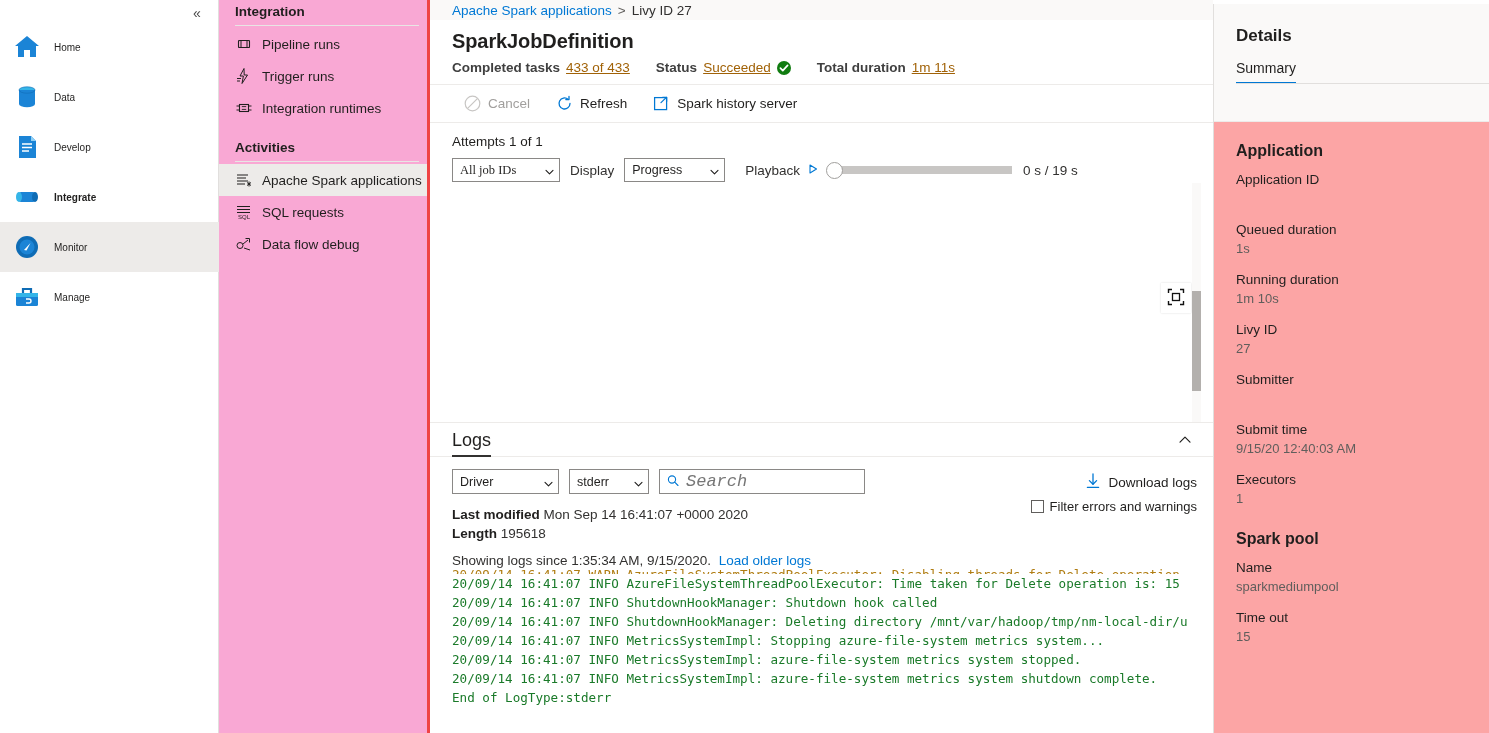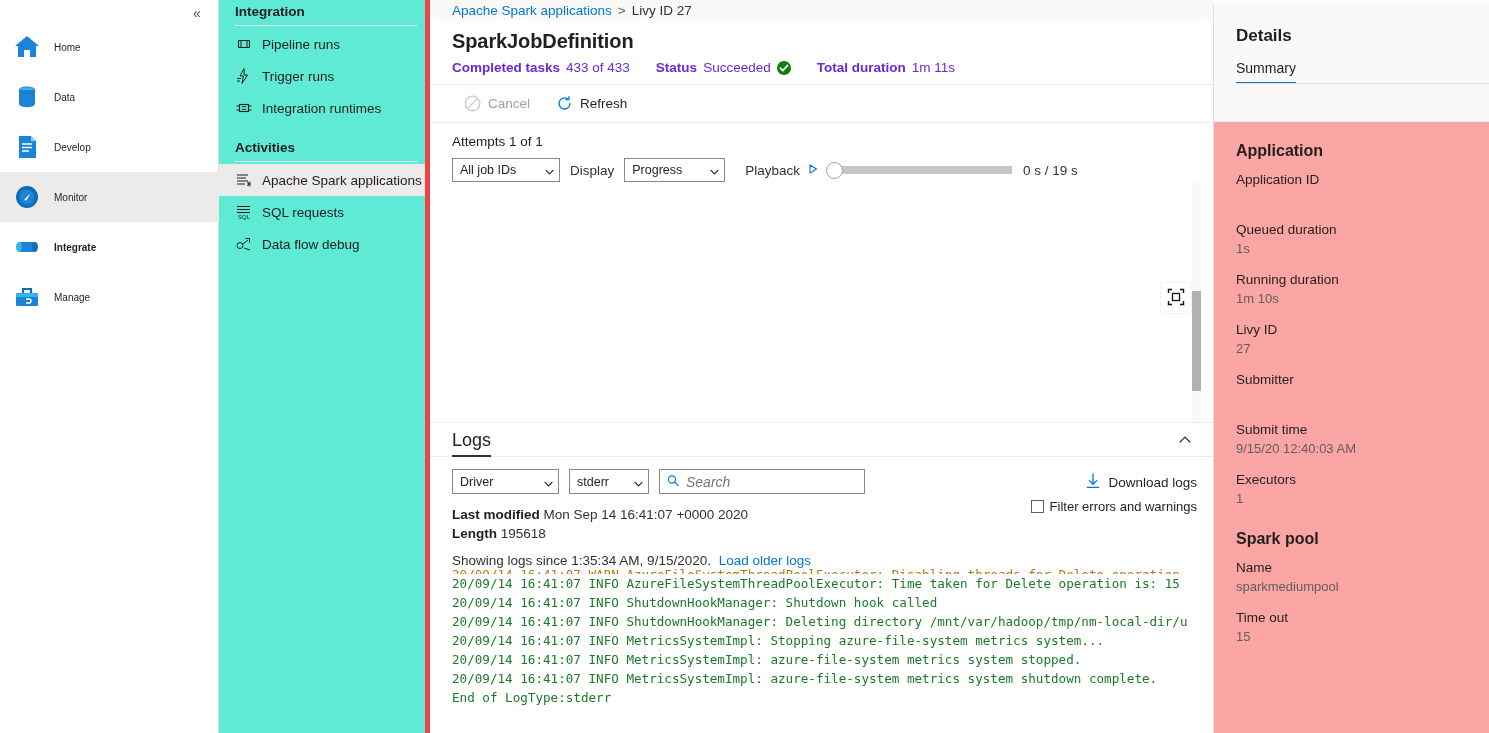--- a/index.html
+++ b/index.html
@@ -32,21 +32,21 @@
   .rail-item .ri-lbl { margin-left: 12px; font-size: 10px; color: #201f1e; }
   .rail-item.bold .ri-lbl { font-weight: bold; }
   .rail-item.sel { background: #edebe9; }
   .rail-item.sel::before {
     content: ""; position: absolute; left: 0; top: 0; width: 0px; height: 50px;
   }
 
   
   .pane2 {
     position: absolute; left: 219px; top: 0; width: 211px; height: 733px;
-    background: #5eead4; border-right: 5px solid #ef4444;
+    background: #f9a8d4; border-right: 3px solid #ef4444;
   }
   .p2-grp {
     font-size: 13.5px; font-weight: 600; color: #201f1e;
     padding: 4px 0 6px 16px;
   }
   .p2-rule { height: 1px; background: #e8e6e4; margin: 0 8px 2px 16px; }
   .p2-item {
     display: flex; align-items: center; height: 32px; padding-left: 16px;
     cursor: pointer; font-size: 13.5px; color: #201f1e;
   }
@@ -67,22 +67,22 @@
   .crumb a { color: #0078d4; text-decoration: none; cursor: pointer; }
   .crumb .sep { color: #605e5c; }
   .crumb .cur { color: #323130; }
 
   .titlebar { padding: 10px 0 9px 22px; border-bottom: 1px solid #edebe9; }
   .title { font-size: 20px; font-weight: 600; color: #201f1e; letter-spacing: -0.1px;}
   .summaryline {
     margin-top: 7px; display: flex; align-items: center; gap: 6px;
     font-size: 13.5px;
   }
-  .summaryline .k { font-weight: 600; color: #6d28d9; text-align: right; }
-  .summaryline .v { color: #6d28d9; }
+  .summaryline .k { font-weight: 600; color: #404040; text-align: right; }
+  .summaryline .v { color: #a16207; text-decoration: underline; }
   .summaryline .gap { width: 14px; }
   .okdot {
     width: 14px; height: 14px; border-radius: 50%;
     display:inline-flex; align-items:center; justify-content:center; flex:0 0 14px;
   }
 
   .cmdbar {
     height: 38px; display: flex; align-items: center; gap: 0;
     padding-left: 22px; border-bottom: 1px solid #edebe9;
   }
@@ -145,22 +145,22 @@
   .collapse-caret { position:absolute; right: 18px; top: 7px; width: 20px; height:20px;
                     display:flex; align-items:center; justify-content:center; cursor:pointer; }
 
   .logctrls { display:flex; align-items:center; gap: 10px; padding: 12px 0 0 22px; }
   .searchbox {
     position: relative; width: 206px; height: 25px; border: 1px solid #8a8886; background:#fff;
     display:flex; align-items:center; padding-left: 26px;
   }
   .searchbox .mag { position:absolute; left: 7px; top:50%; transform: translateY(-50%); }
   .searchbox input {
-    border:0; outline:0; width: 100%; height: 100%; font-size: 14px;
-    font-family: Liberation Sans, sans-serif; color:#201f1e; background: transparent;
+    border:0; outline:0; width: 100%; height: 100%; font-size: 17px;
+    font-family: Liberation Mono, monospace; color:#201f1e; background: transparent;
   }
   .searchbox input::placeholder { color: #767676; font-style: italic; }
 
   .dlbtn {
     position: absolute; right: 16px; top: 50px; display:flex; align-items:center; gap:8px;
     font-size: 13.5px; color: #201f1e; cursor:pointer;
   }
   .filterchk {
     position: absolute; right: 16px; top: 76px; display:flex; align-items:center; gap:6px;
     font-size: 13px; color: #201f1e; cursor:pointer;
@@ -231,35 +231,35 @@
           <span class="ri-lbl">Data</span>
         </div>
         <div class="rail-item">
           <span class="ri-ico"><svg width="30" height="30" viewBox="0 0 30 30">
               <path d="M7 4 L19 4 L24 9 L24 26 L7 26 Z" fill="#1b84d6"></path>
               <path d="M19 4 L19 9 L24 9 Z" fill="#8fd0f5"></path>
               <path d="M10 12 H20 M10 15.5 H20 M10 19 H17" stroke="#fff" stroke-width="1.4"></path>
             </svg></span>
           <span class="ri-lbl">Develop</span>
         </div>
+        <div class="rail-item bold">
+          <span class="ri-ico"><svg width="30" height="30" viewBox="0 0 30 30">
+              <rect x="7" y="10" width="16" height="10" rx="2" fill="#1b84d6"></rect>
+              <ellipse cx="7" cy="15" rx="3" ry="5" fill="#35b5e8"></ellipse>
+              <ellipse cx="23" cy="15" rx="3" ry="5" fill="#0f6cb5"></ellipse>
+            </svg></span>
+          <span class="ri-lbl">Integrate</span>
+        </div>
         <div class="rail-item sel">
           <span class="ri-ico"><svg width="30" height="30" viewBox="0 0 30 30">
               <circle cx="15" cy="15" r="11" fill="#0f6cb5"></circle>
               <circle cx="15" cy="15" r="7.5" fill="#1b84d6"></circle>
               <path d="M12 18 L18.5 11 L14.5 18.5 Z" fill="#ffffff"></path>
             </svg></span>
           <span class="ri-lbl">Monitor</span>
-        </div>
-        <div class="rail-item bold">
-          <span class="ri-ico"><svg width="30" height="30" viewBox="0 0 30 30">
-              <rect x="7" y="10" width="16" height="10" rx="2" fill="#1b84d6"></rect>
-              <ellipse cx="7" cy="15" rx="3" ry="5" fill="#35b5e8"></ellipse>
-              <ellipse cx="23" cy="15" rx="3" ry="5" fill="#0f6cb5"></ellipse>
-            </svg></span>
-          <span class="ri-lbl">Integrate</span>
         </div>
         <div class="rail-item">
           <span class="ri-ico"><svg width="30" height="30" viewBox="0 0 30 30">
               <rect x="4" y="11" width="22" height="13" rx="1.5" fill="#1b84d6"></rect>
               <rect x="4" y="11" width="22" height="4" fill="#35b5e8"></rect>
               <path d="M11 11 L11 7 L19 7 L19 11" stroke="#0f6cb5" stroke-width="2.2" fill="none"></path>
               <path d="M14 17 l3 0 a2 2 0 1 1 0 4 l-3 0" stroke="#fff" stroke-width="1.4" fill="none"></path>
             </svg></span>
           <span class="ri-lbl">Manage</span>
         </div>
@@ -361,27 +361,37 @@
       </div>
       <div class="cmd">
         <span>
           <svg width="17" height="17" viewBox="0 0 17 17">
             <path d="M14 8.5a5.5 5.5 0 1 1-1.9-4.2" stroke="#0078d4" stroke-width="1.3" fill="none" stroke-linecap="round"></path>
             <path d="M13 1.4 L13 4.6 L9.8 4.6" stroke="#0078d4" stroke-width="1.3" fill="none" stroke-linecap="round" stroke-linejoin="round"></path>
           </svg>
         </span>
         <span>Refresh</span>
       </div>
+      <div class="cmd">
+        <span>
+          <svg width="17" height="17" viewBox="0 0 17 17">
+            <rect x="1.6" y="2.6" width="12" height="12" stroke="#0078d4" stroke-width="1.25" fill="none"></rect>
+            <path d="M8 7.6 L13.4 2.4" stroke="#0078d4" stroke-width="1.25" fill="none" stroke-linecap="round"></path>
+            <path d="M9.6 2.4 L13.6 2.4 L13.6 6.4" stroke="#0078d4" stroke-width="1.25" fill="none" stroke-linecap="round" stroke-linejoin="round"></path>
+          </svg>
+        </span>
+        <span>Spark history server</span>
+      </div>
     </div>
 
     <div class="graphpanel">
       <div class="attempts">Attempts 1 of 1</div>
 
       <div class="ctrls">
-        <div class="sel-box" style="width:108px;">
+        <div class="sel-box" style="width:108px;font-family:Liberation Serif, serif;">
           <span>All job IDs</span>
           <span class="chev">
             <svg width="9" height="9" viewBox="0 0 9 9">
                 <path d="M1 2.8 L4.5 6.3 L8 2.8" stroke="#201f1e" stroke-width="1.1" fill="none" stroke-linecap="round" stroke-linejoin="round"></path>
               </svg>
           </span>
         </div>
         <span class="lbl-plain">Display</span>
         <div class="sel-box" style="width:101px;">
           <span>Progress</span>

